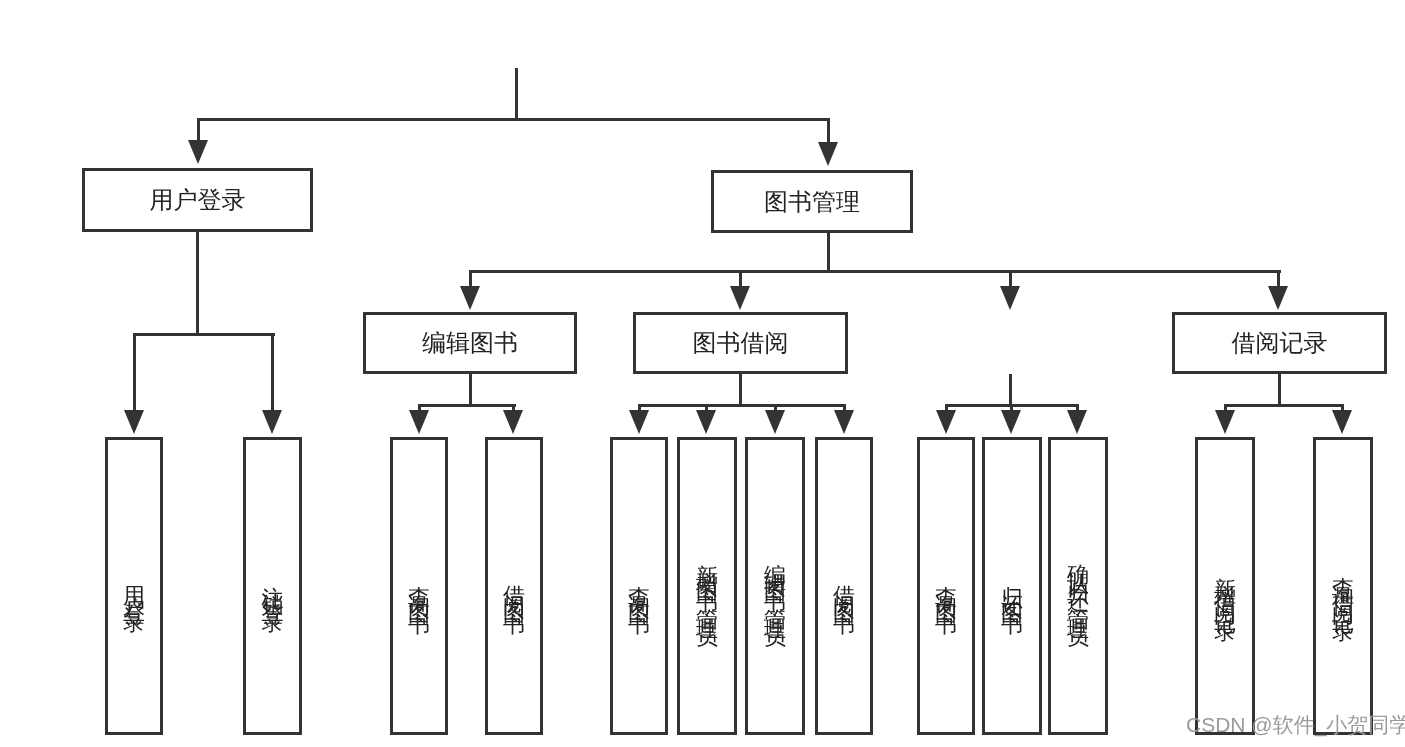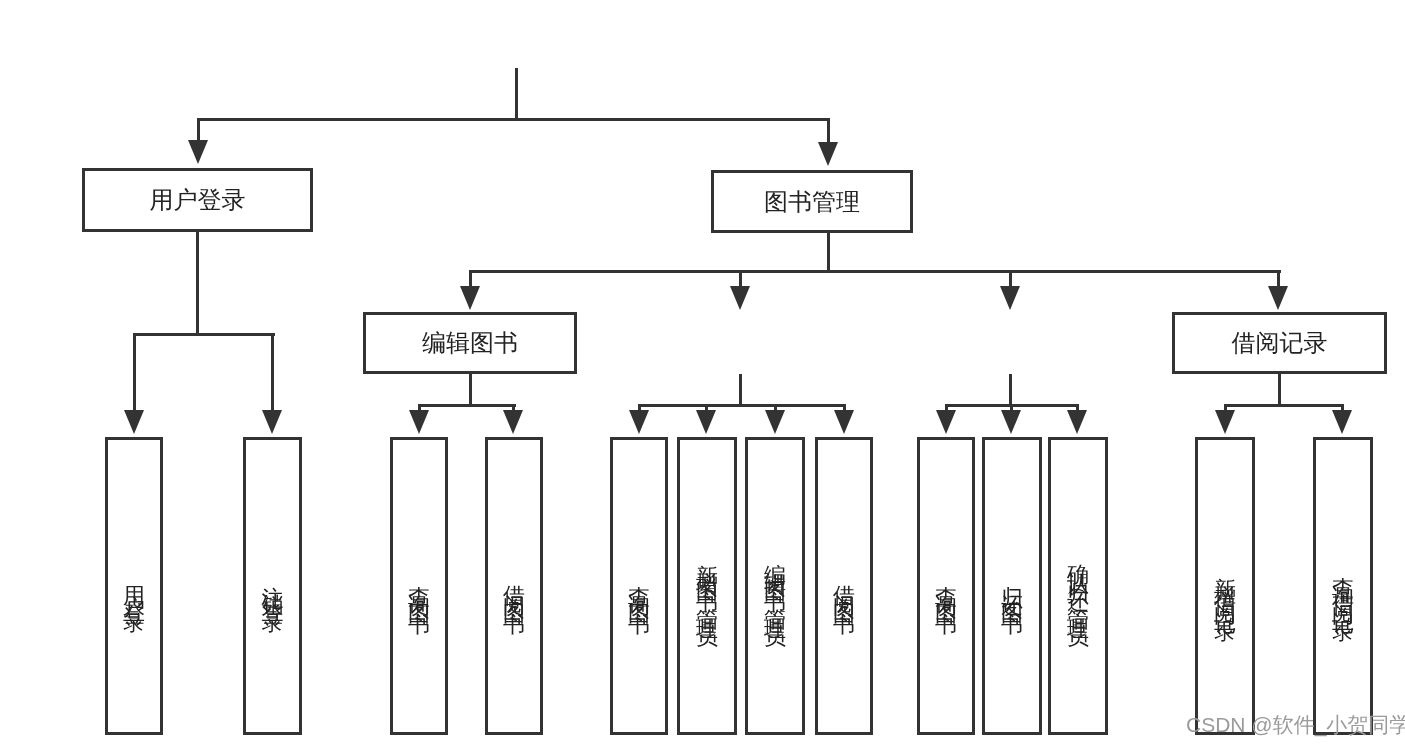--- a/index.html
+++ b/index.html
@@ -105,20 +105,21 @@
   <div class="vline" style="left:469px; top:270px; height:16px;"></div>
   <div class="arrow" style="left:460px; top:286px;"></div>
   <div class="vline" style="left:739px; top:270px; height:16px;"></div>
   <div class="arrow" style="left:730px; top:286px;"></div>
   <div class="vline" style="left:1009px; top:270px; height:16px;"></div>
   <div class="arrow" style="left:1000px; top:286px;"></div>
   <div class="vline" style="left:1277px; top:270px; height:16px;"></div>
   <div class="arrow" style="left:1268px; top:286px;"></div>
 
   <div class="hbox" style="left:363px; top:312px; width:214px; height:62px;">编辑图书</div>
+  <div class="hbox" style="left:633px; top:312px; width:215px; height:62px;">图书借阅</div>
   <div class="hbox" style="left:1172px; top:312px; width:215px; height:62px;">借阅记录</div>
 
   <div class="vline" style="left:469px; top:374px; height:32px;"></div>
   <div class="hline" style="left:418px; top:404px; width:98px;"></div>
   <div class="vline" style="left:418px; top:404px; height:8px;"></div>
   <div class="arrow" style="left:409px; top:410px;"></div>
   <div class="vline" style="left:512px; top:404px; height:8px;"></div>
   <div class="arrow" style="left:503px; top:410px;"></div>
 
   <div class="vline" style="left:739px; top:374px; height:32px;"></div>

